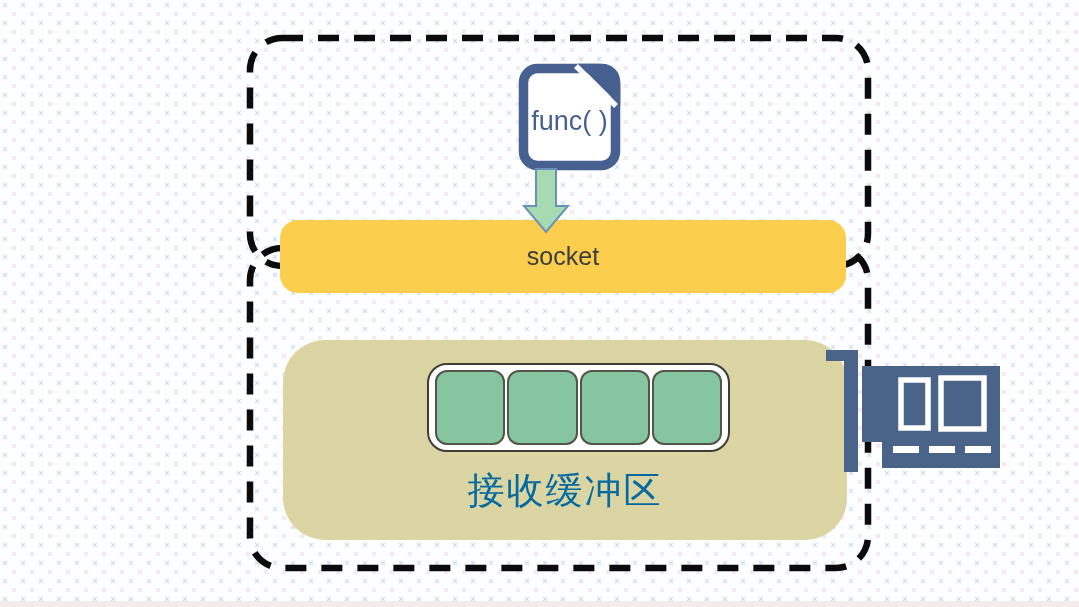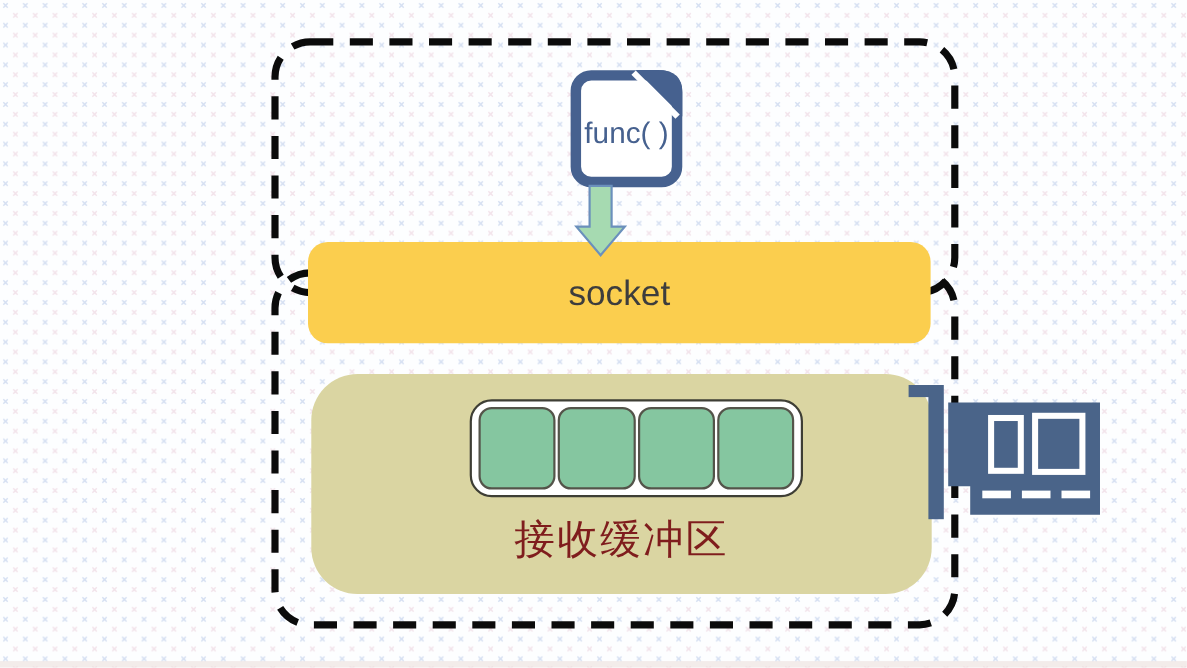--- a/index.html
+++ b/index.html
@@ -14,45 +14,45 @@
   }
   html,body{margin:0;padding:0;}
   body{font-family:"Liberation Sans",sans-serif;}
   .stage{position:relative;width:1079px;height:607px;overflow:hidden;background:var(--bg);}
   .stage svg{display:block;}
   .bg-layer{position:absolute;left:0;top:0;z-index:0;}
   .pat1{stroke:var(--pat1);}
   .pat2{stroke:var(--pat2);}
   .dash{fill:none;stroke:var(--dash);stroke-width:6.5;stroke-dasharray:21 15;}
   .socket-bar{
-    position:absolute;left:280px;top:220px;width:566px;height:92px;
+    position:absolute;left:280px;top:220px;width:566px;height:73px;
     background:var(--yellow);border-radius:18px;z-index:2;
     display:flex;align-items:center;justify-content:center;
-    font-size:32px;color:var(--socket-text);
+    font-size:25px;color:var(--socket-text);
   }
   .tan-rect{
     position:absolute;left:283px;top:340px;width:564px;height:200px;
     background:var(--tan);border-radius:42px;z-index:2;
   }
   .nic-layer{position:absolute;left:820px;top:344px;z-index:3;}
   .nic-solid{fill:var(--nic);}
   .nic-port{fill:none;stroke:var(--nic-port);stroke-width:5.5;}
   .nic-pin{fill:var(--nic-port);}
   .buffer-container{
     position:absolute;left:427px;top:363px;width:303px;height:89px;
     background:#ffffff;border:2.5px solid #3e3e35;border-radius:20px;
     box-sizing:border-box;display:flex;gap:2px;padding:5px 6px;z-index:4;
   }
   .buffer-slot{
     flex:1;background:var(--green);
     border:2px solid var(--slot-border);border-radius:12px;
   }
   .buffer-label{
     position:absolute;left:283px;top:466px;width:564px;z-index:4;
-    text-align:center;font-size:37px;color:#7f1d1d;letter-spacing:2px;
+    text-align:center;font-size:37px;color:#0369a1;letter-spacing:2px;
   }
   .doc-layer{position:absolute;left:505px;top:55px;z-index:5;}
   .doc-body{fill:#ffffff;stroke:var(--slate);stroke-width:9.5;}
   .doc-fold{fill:var(--slate);}
   .doc-fold-line{stroke:#ffffff;stroke-width:5.5;fill:none;}
   .flow-arrow{fill:var(--arrow-fill);stroke:var(--arrow-stroke);stroke-width:2;}
   .func-label{
     position:absolute;left:523px;top:106px;width:93px;z-index:6;
     text-align:center;font-weight:normal;font-size:27px;color:var(--slate);
   }

